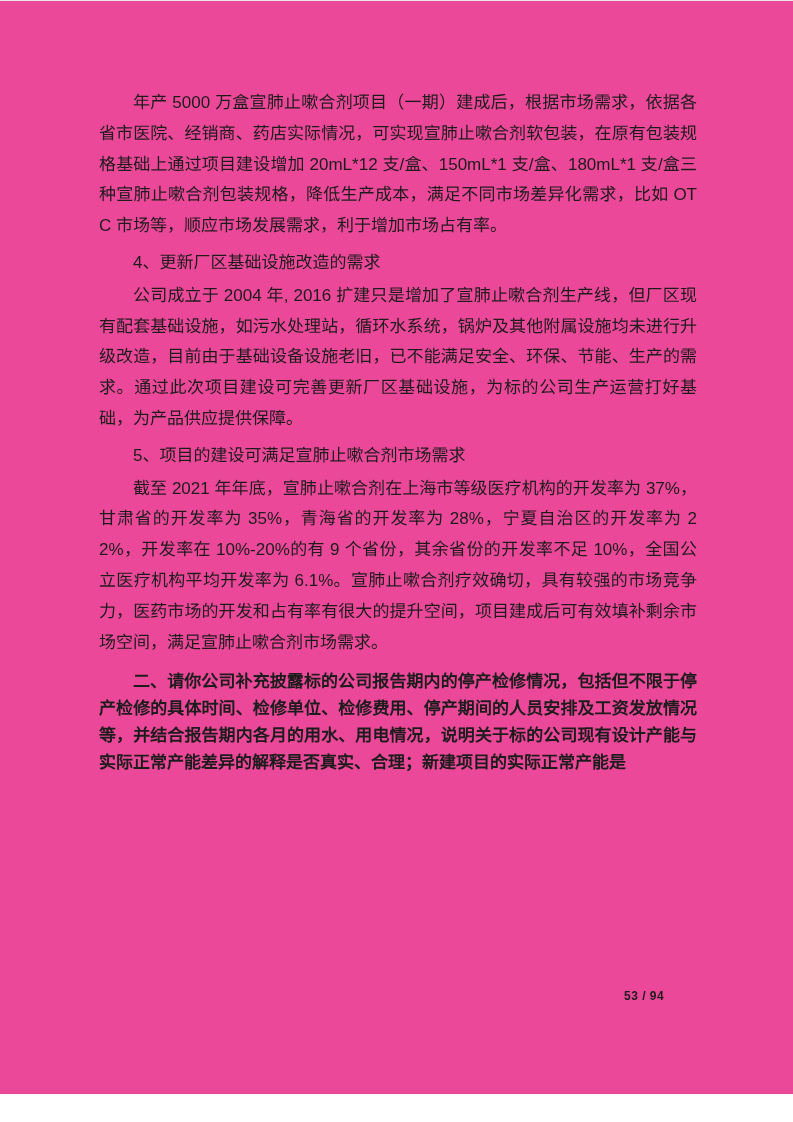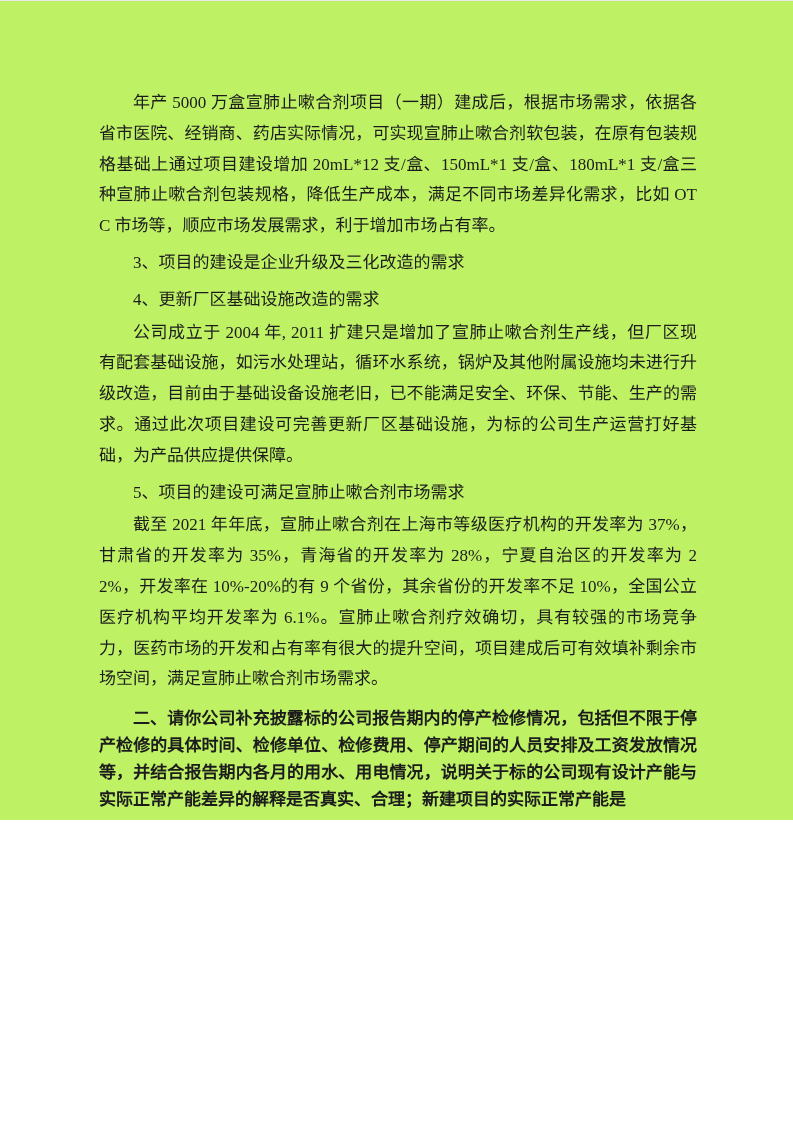--- a/index.html
+++ b/index.html
@@ -3,23 +3,23 @@
 <meta charset="utf-8">
 <style>
   html, body {
     margin: 0;
     padding: 0;
     background: #ffffff;
   }
   .page {
     position: relative;
     width: 793px;
-    height: 820px;
-    background: #bef264;
-    font-family: Liberation Serif, serif;
+    height: 1094px;
+    background: #ec4899;
+    font-family: Liberation Sans, sans-serif;
     color: #1c1c1c;
     overflow: hidden;
   }
   .page-top-edge {
     position: absolute;
     top: 0;
     left: 0;
     width: 100%;
     height: 1px;
     background: #e9e9e9;
@@ -60,26 +60,25 @@
 </style>
 </head>
 <body>
 
 <div class="page">
   <div class="page-top-edge"></div>
 
   <div class="text-column">
     <p class="para-body">年产 5000 万盒宣肺止嗽合剂项目（一期）建成后，根据市场需求，依据各省市医院、经销商、药店实际情况，可实现宣肺止嗽合剂软包装，在原有包装规格基础上通过项目建设增加 20mL*12 支/盒、150mL*1 支/盒、180mL*1 支/盒三种宣肺止嗽合剂包装规格，降低生产成本，满足不同市场差异化需求，比如 OTC 市场等，顺应市场发展需求，利于增加市场占有率。</p>
 
-    <p class="para-heading">3、项目的建设是企业升级及三化改造的需求</p>
 
 
     <p class="para-heading">4、更新厂区基础设施改造的需求</p>
 
-    <p class="para-body">公司成立于 2004 年, 2011 扩建只是增加了宣肺止嗽合剂生产线，但厂区现有配套基础设施，如污水处理站，循环水系统，锅炉及其他附属设施均未进行升级改造，目前由于基础设备设施老旧，已不能满足安全、环保、节能、生产的需求。通过此次项目建设可完善更新厂区基础设施，为标的公司生产运营打好基础，为产品供应提供保障。</p>
+    <p class="para-body">公司成立于 2004 年, 2016 扩建只是增加了宣肺止嗽合剂生产线，但厂区现有配套基础设施，如污水处理站，循环水系统，锅炉及其他附属设施均未进行升级改造，目前由于基础设备设施老旧，已不能满足安全、环保、节能、生产的需求。通过此次项目建设可完善更新厂区基础设施，为标的公司生产运营打好基础，为产品供应提供保障。</p>
 
     <p class="para-heading">5、项目的建设可满足宣肺止嗽合剂市场需求</p>
 
     <p class="para-body">截至 2021 年年底，宣肺止嗽合剂在上海市等级医疗机构的开发率为 37%，甘肃省的开发率为 35%，青海省的开发率为 28%，宁夏自治区的开发率为 22%，开发率在 10%-20%的有 9 个省份，其余省份的开发率不足 10%，全国公立医疗机构平均开发率为 6.1%。宣肺止嗽合剂疗效确切，具有较强的市场竞争力，医药市场的开发和占有率有很大的提升空间，项目建成后可有效填补剩余市场空间，满足宣肺止嗽合剂市场需求。</p>
 
     <p class="para-bold">二、请你公司补充披露标的公司报告期内的停产检修情况，包括但不限于停产检修的具体时间、检修单位、检修费用、停产期间的人员安排及工资发放情况等，并结合报告期内各月的用水、用电情况，说明关于标的公司现有设计产能与实际正常产能差异的解释是否真实、合理；新建项目的实际正常产能是</p>
   </div>
 
   <div class="page-number">53 / 94</div>
 </div>

